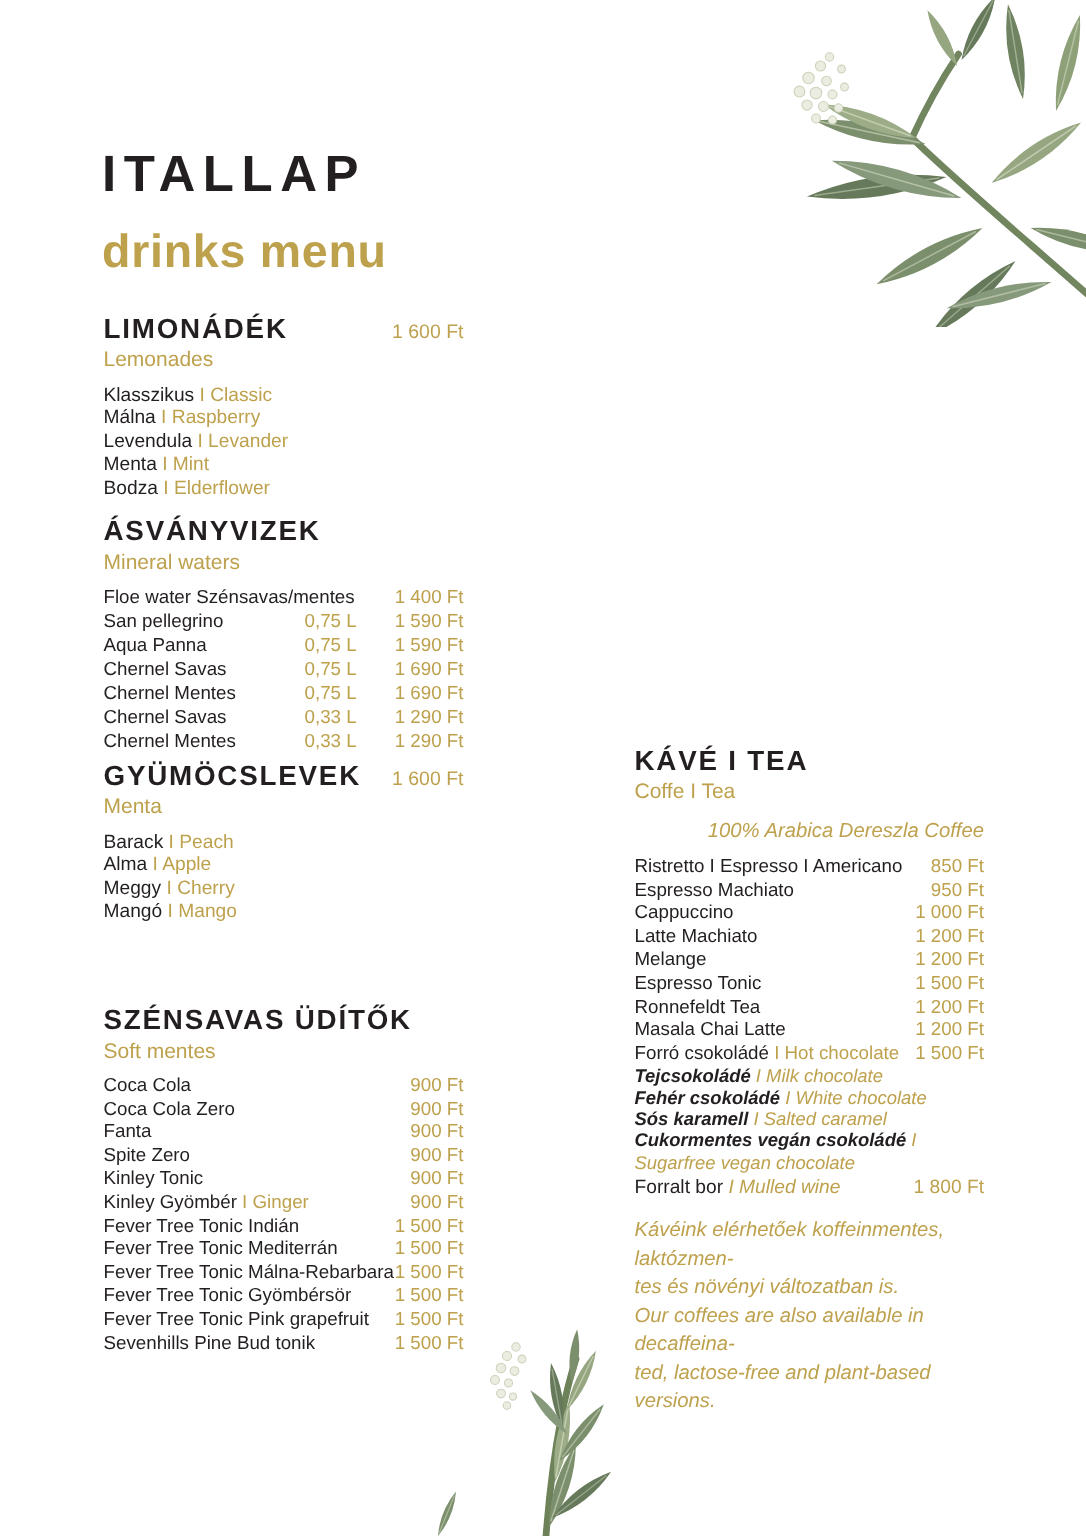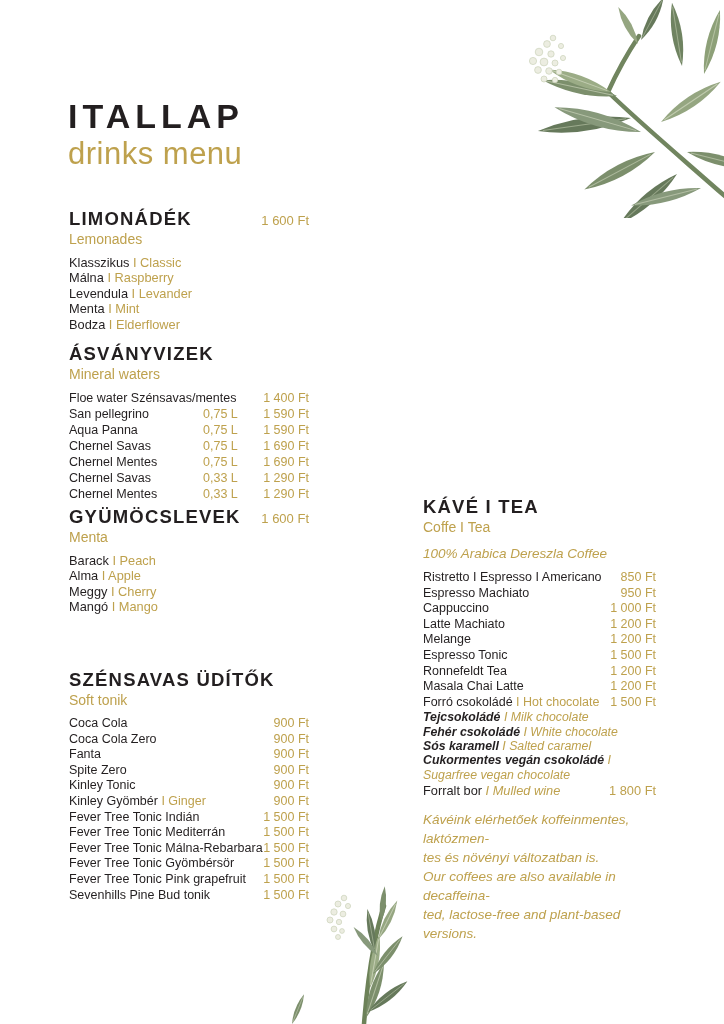--- a/index.html
+++ b/index.html
@@ -15,21 +15,21 @@
     font-family:"Liberation Sans", sans-serif;
     color:var(--ink);
     border-radius:13px;
   }
   .gold{color:var(--gold);}
   .italic{font-style:italic;}
 
   
   .brand{position:absolute;left:68px;top:98px;}
   .brand-title{font-size:34px;font-weight:700;letter-spacing:5px;line-height:1.08;color:var(--ink);}
-  .brand-sub{font-size:31px;font-weight:400;letter-spacing:0.5px;line-height:1.12;color:var(--gold);margin-top:2px;}
+  .brand-sub{font-size:31px;font-weight:700;letter-spacing:0.5px;line-height:1.12;color:var(--gold);margin-top:16px;}
 
   
   .section{position:absolute;left:69px;width:240px;}
   #sec-limonadek{top:209px;}
   #sec-asvanyvizek{top:344px;}
   #sec-gyumocslevek{top:507px;}
   #sec-szensavas{top:630px;margin-top:40px;}
 
   .sec-head{display:flex;justify-content:space-between;align-items:baseline;}
   .sec-title{font-size:18.5px;font-weight:700;letter-spacing:1.2px;line-height:20px;white-space:nowrap;}
@@ -39,21 +39,21 @@
 
   .bi-row{font-size:12.8px;line-height:15.4px;white-space:nowrap;}
   .p-row{display:flex;justify-content:space-between;font-size:12.5px;line-height:15.6px;white-space:nowrap;}
   .p-row .price{color:var(--gold);}
   .min-row{position:relative;font-size:12.5px;line-height:16px;white-space:nowrap;}
   .min-row .size{position:absolute;left:134px;top:0;color:var(--gold);}
   .min-row .price{position:absolute;right:0;top:0;color:var(--gold);}
 
   
   .right-col{position:absolute;left:423px;top:497px;width:233px;}
-  .note{margin-top:8px;font-size:13.5px;font-style:italic;color:var(--gold);line-height:21px;}
+  .note{margin-top:8px;font-size:13.5px;font-style:italic;color:var(--gold);line-height:21px;text-align:right;}
   .right-col .items{margin-top:6px;}
   .choc-row{font-size:12.3px;line-height:14.3px;font-style:italic;white-space:nowrap;}
   .choc-row .hu{font-weight:700;}
   .mulled-row{display:flex;justify-content:space-between;font-size:12.8px;line-height:16px;margin-top:1px;white-space:nowrap;}
   .mulled-row .price{color:var(--gold);}
   .menu-footer{margin-top:11px;font-size:13.5px;font-style:italic;color:var(--gold);line-height:19px;}
 
   
   .branch-top{position:absolute;top:0;right:0;width:235px;height:218px;}
   .plant-bottom{position:absolute;left:278px;top:886px;width:145px;height:138px;}
@@ -188,21 +188,21 @@
         <div class="bi-row"><span class="hu">Alma</span><span class="gold"> I Apple</span></div>
         <div class="bi-row"><span class="hu">Meggy</span><span class="gold"> I Cherry</span></div>
         <div class="bi-row"><span class="hu">Mangó</span><span class="gold"> I Mango</span></div>
       </div>
   </section>
 
   <section class="section" id="sec-szensavas">
     <div class="sec-head">
       <span class="sec-title">SZÉNSAVAS ÜDÍTŐK</span>
     </div>
-    <div class="sec-sub">Soft tonik</div>
+    <div class="sec-sub">Soft mentes</div>
     <div class="items">
         <div class="p-row">
           <span class="name">Coca Cola</span>
           <span class="price">900 Ft</span>
         </div>
         <div class="p-row">
           <span class="name">Coca Cola Zero</span>
           <span class="price">900 Ft</span>
         </div>
         <div class="p-row">

